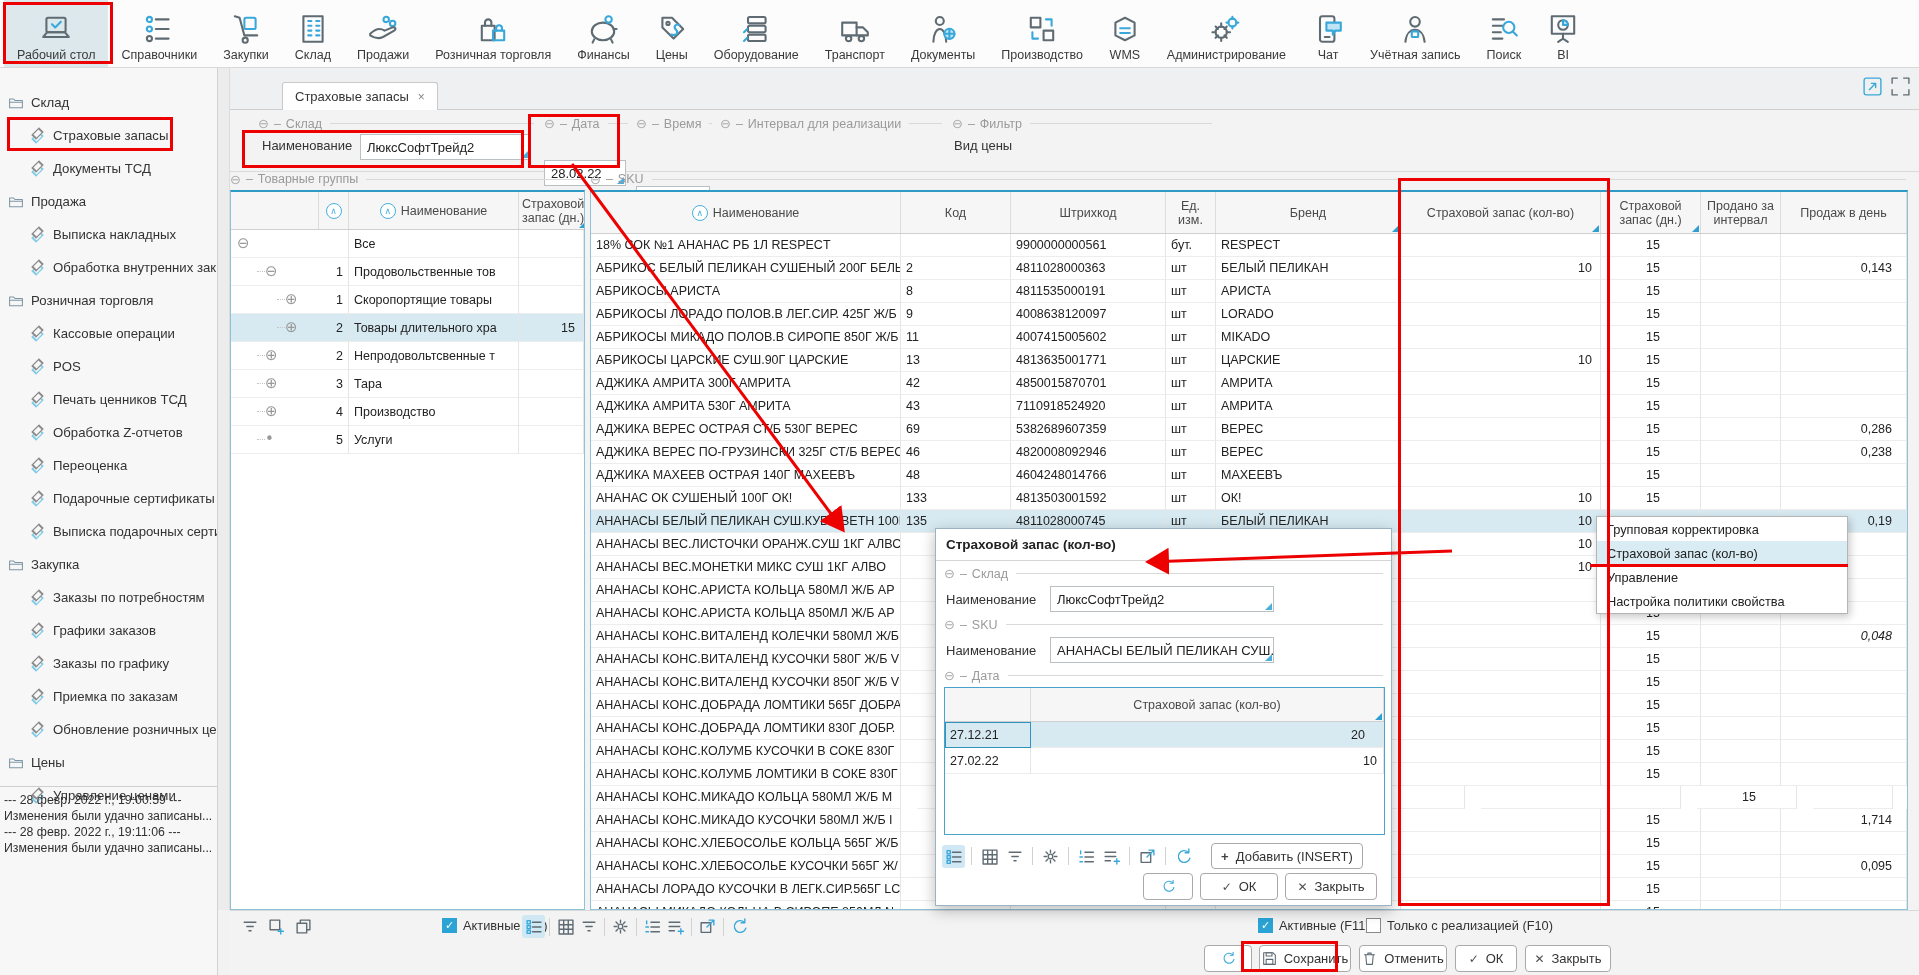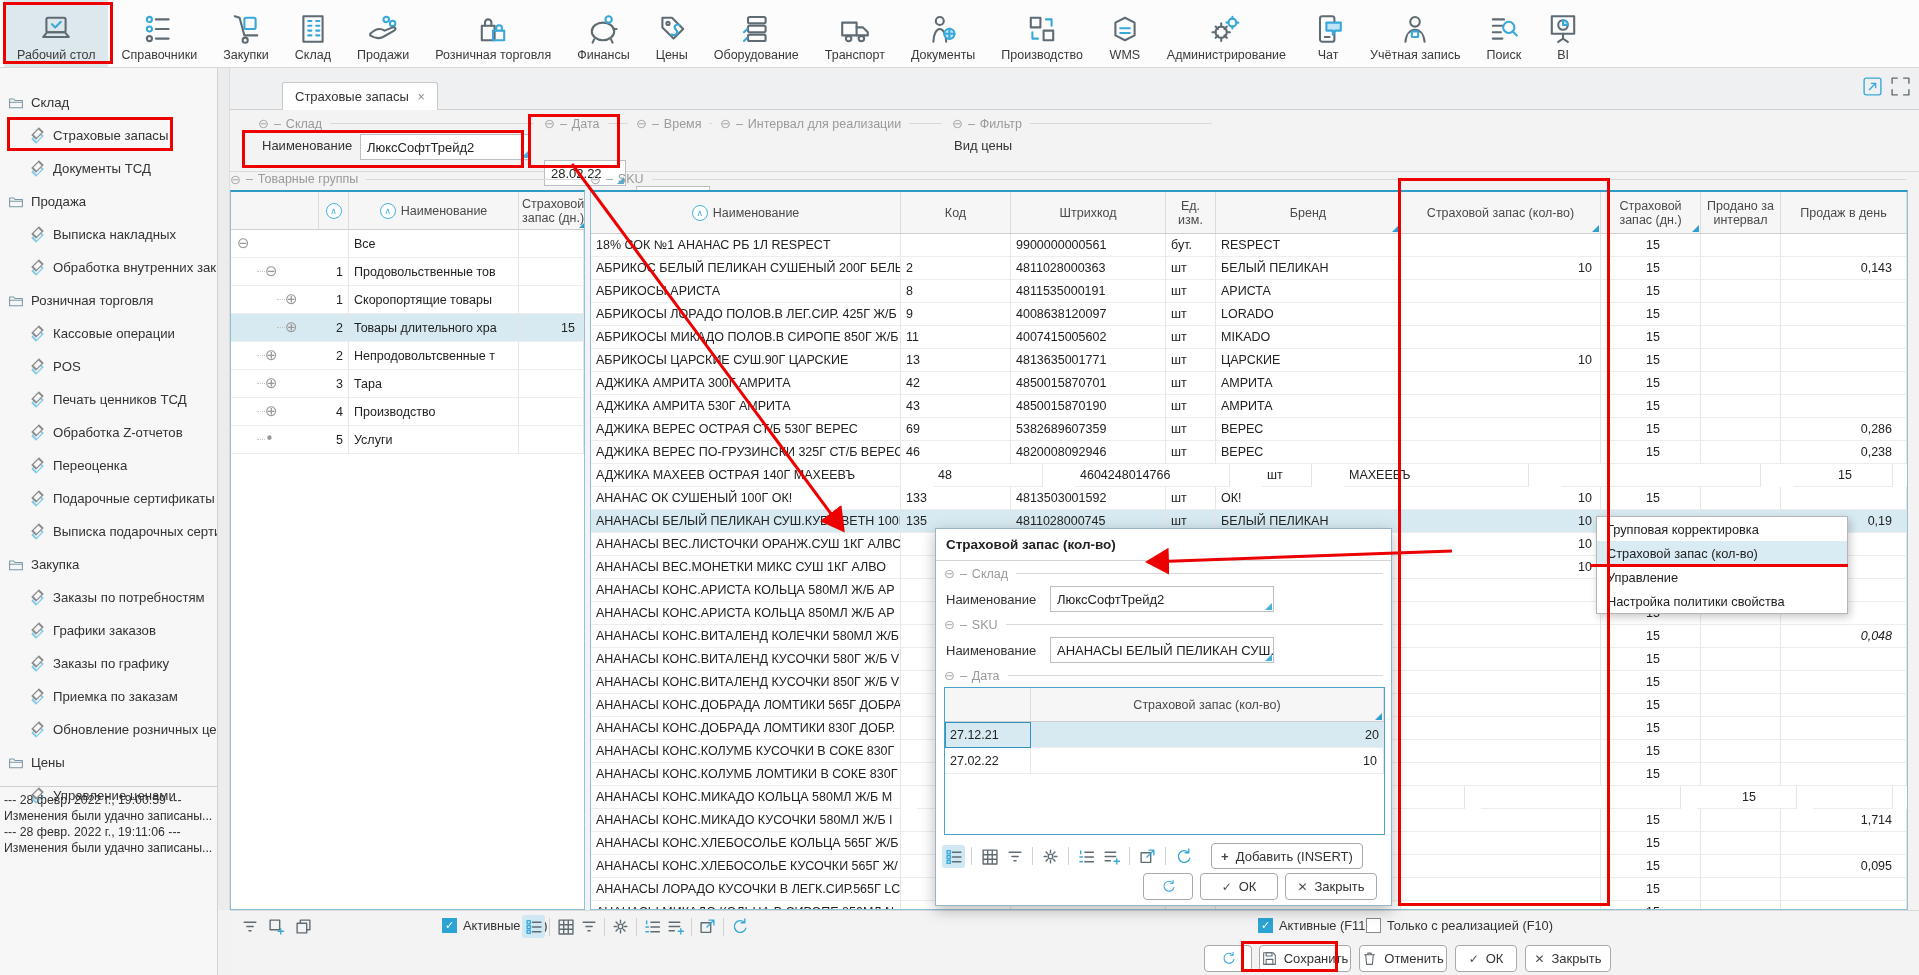--- a/index.html
+++ b/index.html
@@ -740,21 +740,21 @@
     <div>шт</div>
     <div>АМРИТА</div>
     <div class="rnum" style="padding-right:8px;"></div>
     <div class="rnum" style="padding-right:40px;">15</div>
     <div></div>
     <div class="rnum" style="padding-right:14px;"></div>
         </div>
         <div class="g-row " style="grid-template-columns:310px 110px 155px 50px 185px 200px 100px 80px 1fr; height:23px;">
     <div>АДЖИКА АМРИТА 530Г АМРИТА</div>
     <div>43</div>
-    <div>4850015870190</div>
+    <div>7110918524920</div>
     <div>шт</div>
     <div>АМРИТА</div>
     <div class="rnum" style="padding-right:8px;"></div>
     <div class="rnum" style="padding-right:40px;">15</div>
     <div></div>
     <div class="rnum" style="padding-right:14px;"></div>
         </div>
         <div class="g-row " style="grid-template-columns:310px 110px 155px 50px 185px 200px 100px 80px 1fr; height:23px;">
     <div>АДЖИКА ВЕРЕС ОСТРАЯ СТ/Б 530Г ВЕРЕС</div>
     <div>69</div>
@@ -770,21 +770,21 @@
     <div>АДЖИКА ВЕРЕС ПО-ГРУЗИНСКИ 325Г СТ/Б ВЕРЕС</div>
     <div>46</div>
     <div>4820008092946</div>
     <div>шт</div>
     <div>ВЕРЕС</div>
     <div class="rnum" style="padding-right:8px;"></div>
     <div class="rnum" style="padding-right:40px;">15</div>
     <div></div>
     <div class="rnum" style="padding-right:14px;">0,238</div>
         </div>
-        <div class="g-row " style="grid-template-columns:310px 110px 155px 50px 185px 200px 100px 80px 1fr; height:23px;gap:32px;">
+        <div class="g-row " style="grid-template-columns:310px 110px 155px 50px 185px 200px 100px 80px 1fr; height:23px;">
     <div>АДЖИКА МАХЕЕВ ОСТРАЯ 140Г МАХЕЕВЪ</div>
     <div>48</div>
     <div>4604248014766</div>
     <div>шт</div>
     <div>МАХЕЕВЪ</div>
     <div class="rnum" style="padding-right:8px;"></div>
     <div class="rnum" style="padding-right:40px;">15</div>
     <div></div>
     <div class="rnum" style="padding-right:14px;"></div>
         </div>
@@ -1151,21 +1151,21 @@
       <span>–</span>
       <span>Дата</span>
   </div>
   <div id="dtable">
       <div class="g-head" style="grid-template-columns:86px 1fr; height:34px;">
      <div></div>
      <div class="wedge">Страховой запас (кол-во)</div>
       </div>
       <div class="g-row sel" style="grid-template-columns:86px 1fr; height:26px;">
      <div>27.12.21</div>
-     <div class="rnum" style="padding-right:4px;">20</div>
+     <div class="rnum" style="padding-right:18px;">20</div>
       </div>
       <div class="g-row " style="grid-template-columns:86px 1fr; height:26px;">
      <div>27.02.22</div>
      <div class="rnum" style="padding-right:6px;">10</div>
       </div>
     </div>
   <div id="dtoolbar">
       <span class="sicon on">
         <svg class="ic " viewBox="0 0 16 16">
           <rect class="af" x="2" y="2.5" width="3" height="3"></rect>

